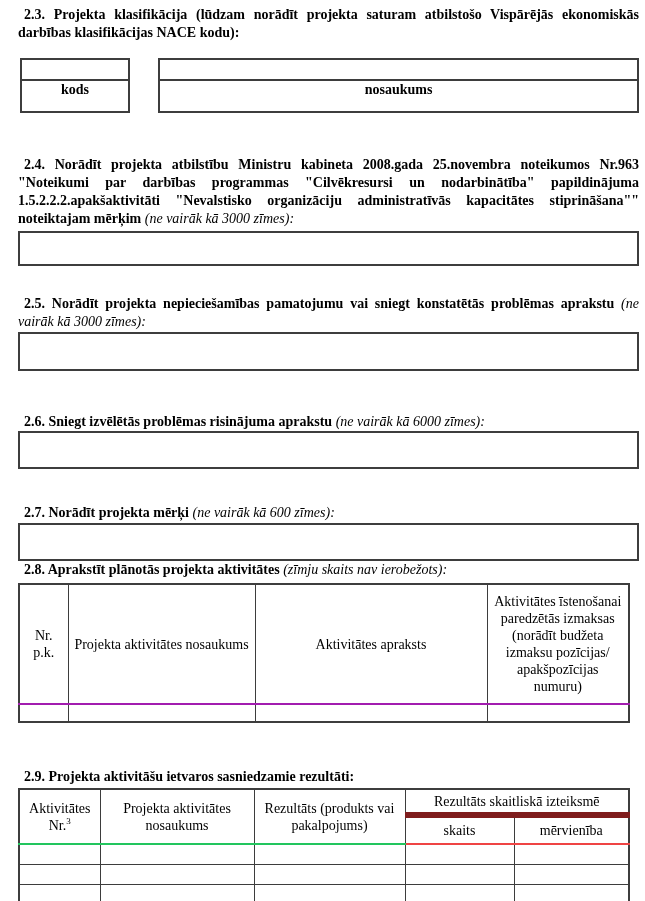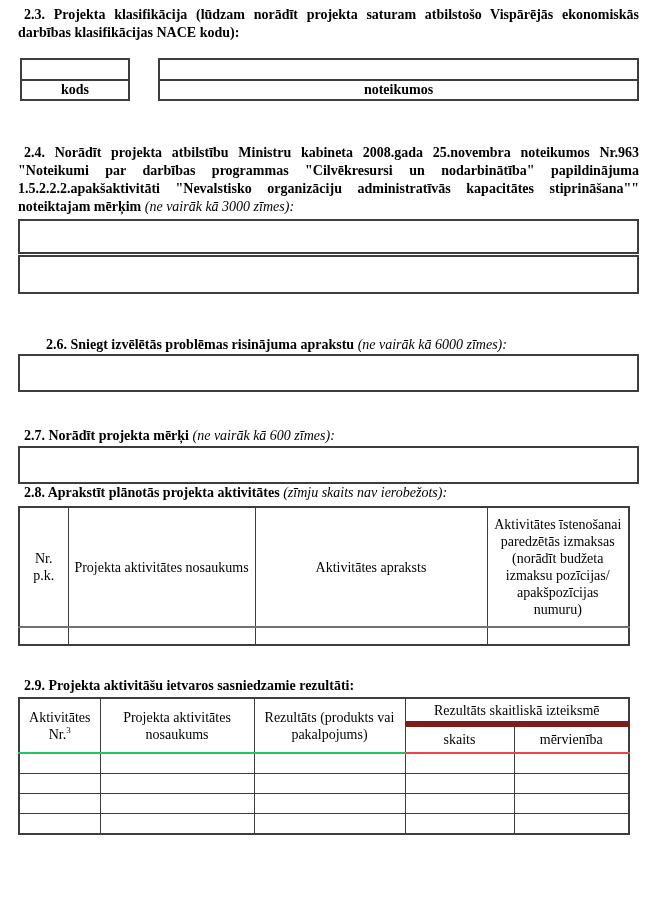--- a/index.html
+++ b/index.html
@@ -42,45 +42,45 @@
   }
   .nace-box {
     border: 2px solid #3d3d3d;
     background: #ffffff;
   }
   .nace-box .nace-input {
     height: 19px;
     border-bottom: 2px solid #3d3d3d;
   }
   .nace-box .nace-label {
-    height: 18px;
+    height: 30px;
     line-height: 18px;
     text-align: center;
     font-weight: bold;
   }
   .nace-kods { width: 106px; }
   .nace-nosaukums { flex: 1; }
 
   
   .fill-box {
     border: 2px solid #3d3d3d;
     background: #ffffff;
     box-sizing: border-box;
   }
   .fb-24 { height: 35px; margin-top: 3px; }
   .fb-25 { height: 39px; margin-top: 1px; }
   .fb-26 { height: 38px; margin-top: 0px; }
   .fb-27 { height: 38px; margin-top: 1px; }
 
   .mt-24 { margin-top: 43px; }
   .mt-25 { margin-top: 29px; }
-  .mt-26 { margin-top: 42px; margin-left: 22px; }
+  .mt-26 { margin-top: 42px; }
   .mt-27 { margin-top: 35px; }
   .mt-28 { }
-  .mt-29 { margin-top: 31px; }
+  .mt-29 { margin-top: 45px; }
 
   
   table.form-table {
     border-collapse: collapse;
     table-layout: fixed;
     width: 610px;
     margin-top: 4px;
     border: 2px solid #3d3d3d;
   }
   table.form-table th,
@@ -88,21 +88,21 @@
     border: 1px solid #3d3d3d;
     font-weight: normal;
     text-align: center;
     vertical-align: middle;
     padding: 1px 4px;
     line-height: 17px;
     overflow: hidden;
   }
   table.t28 th { height: 116px; }
   table.t28 td.data-cell { height: 14px; }
-  table.t28 tr.head th { border-bottom: 2px solid #737373; }
+  table.t28 tr.head th { border-bottom: 2px solid #a21caf; }
 
   table.t29 { margin-top: 2px; }
   table.t29 th.span-head { height: 20px; border-bottom: 6px solid #7f1d1d; }
   table.t29 th.sub-head { height: 23px; border-bottom: 2px solid #ef4444; }
   table.t29 th.rowspan-head { border-bottom: 2px solid #22c55e; }
   table.t29 td.data-cell { height: 17px; }
   sup { font-size: 9px; line-height: 0; }
 </style>
 </head>
 <body>
@@ -111,27 +111,28 @@
 
   <p class="h"><b>2.3. Projekta klasifikācija (lūdzam norādīt projekta saturam atbilstošo Vispārējās ekonomiskās darbības klasifikācijas NACE kodu):</b></p>
 
   <div class="nace-row">
     <div class="nace-box nace-kods">
       <div class="nace-input"></div>
       <div class="nace-label">kods</div>
     </div>
     <div class="nace-box nace-nosaukums">
       <div class="nace-input"></div>
-      <div class="nace-label">noteikumos</div>
+      <div class="nace-label">nosaukums</div>
     </div>
   </div>
 
   <p class="h mt-24"><b>2.4. Norādīt projekta atbilstību Ministru kabineta 2008.gada 25.novembra noteikumos Nr.963 "Noteikumi par darbības programmas "Cilvēkresursi un nodarbinātība" papildinājuma 1.5.2.2.2.apakšaktivitāti "Nevalstisko organizāciju administratīvās kapacitātes stiprināšana"" noteiktajam mērķim</b><span class="it"> (ne vairāk kā 3000 zīmes)</span><span class="colon">:</span></p>
   <div class="fill-box fb-24"></div>
 
+  <p class="h mt-25"><b>2.5. Norādīt projekta nepieciešamības pamatojumu vai sniegt konstatētās problēmas aprakstu</b><span class="it"> (ne vairāk kā 3000 zīmes)</span><span class="colon">:</span></p>
   <div class="fill-box fb-25"></div>
 
   <p class="h single mt-26"><b>2.6. Sniegt izvēlētās problēmas risinājuma aprakstu</b><span class="it"> (ne vairāk kā 6000 zīmes)</span><span class="colon">:</span></p>
   <div class="fill-box fb-26"></div>
 
   <p class="h single mt-27"><b>2.7. Norādīt projekta mērķi</b><span class="it"> (ne vairāk kā 600 zīmes)</span><span class="colon">:</span></p>
   <div class="fill-box fb-27"></div>
 
   <p class="h single mt-28"><b>2.8. Aprakstīt plānotās projekta aktivitātes</b><span class="it"> (zīmju skaits nav ierobežots)</span><span class="colon">:</span></p>
 

